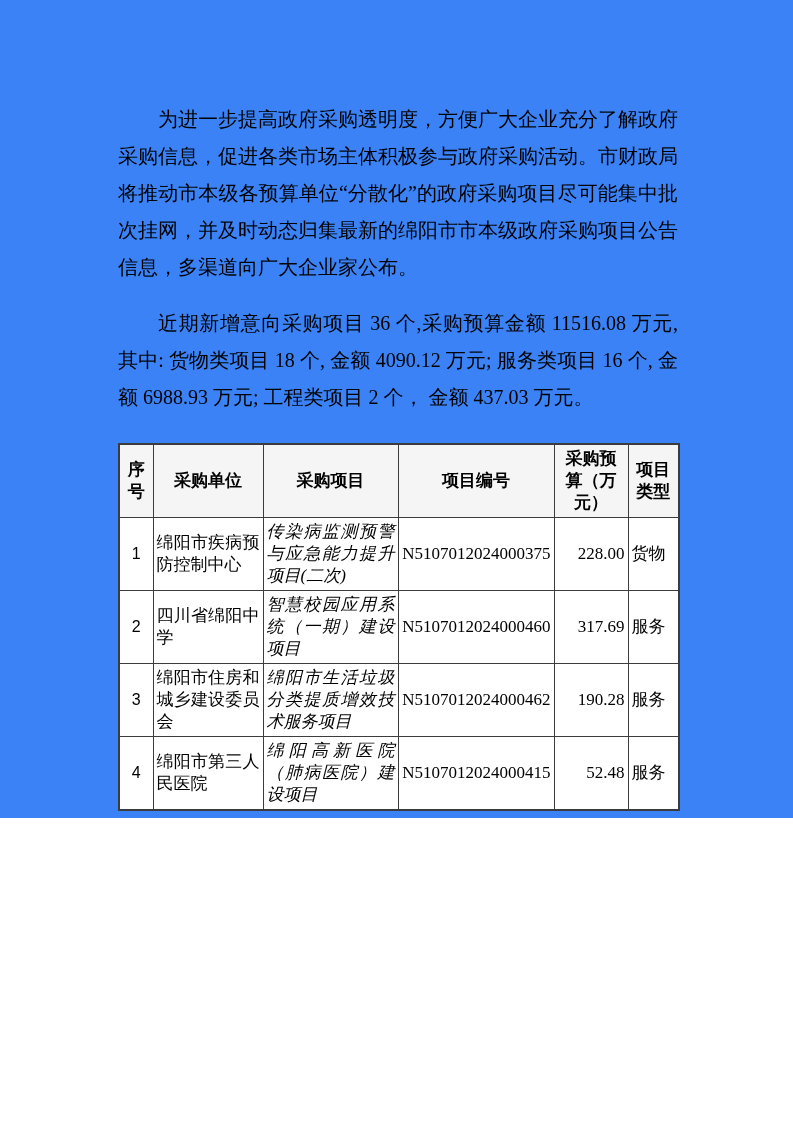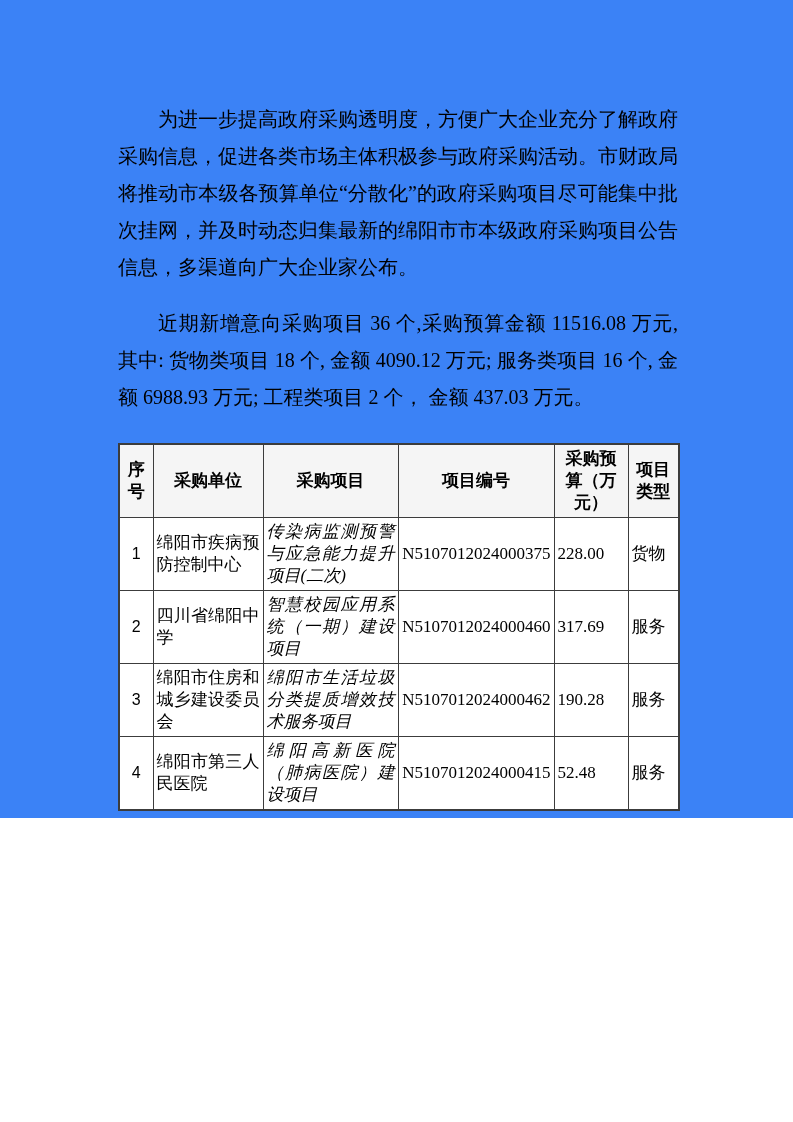--- a/index.html
+++ b/index.html
@@ -66,21 +66,21 @@
     text-align: center;
     background: #f5f5f5;
     height: 44px;
     word-break: break-all;
   }
   table.proc td { background: #ffffff; word-break: break-all; }
   table.proc td.c0 { text-align: center; font-family: "Liberation Sans", sans-serif; font-size: 16px; }
   table.proc td.c1 { text-align: justify; }
   table.proc td.c2 { text-align: justify; font-style: italic; }
   table.proc td.c3 { text-align: right; word-break: keep-all; }
-  table.proc td.c4 { text-align: left; }
+  table.proc td.c4 { text-align: right; }
   table.proc td.c5 { }
   table.proc tbody tr { min-height: 46px; }
 </style>
 </head>
 <body>
 
 <div class="page">
   <div class="content">
 
     <p class="body-para">为进一步提高政府采购透明度，方便广大企业充分了解政府采购信息，促进各类市场主体积极参与政府采购活动。市财政局将推动市本级各预算单位“分散化”的政府采购项目尽可能集中批次挂网，并及时动态归集最新的绵阳市市本级政府采购项目公告信息，多渠道向广大企业家公布。</p>

